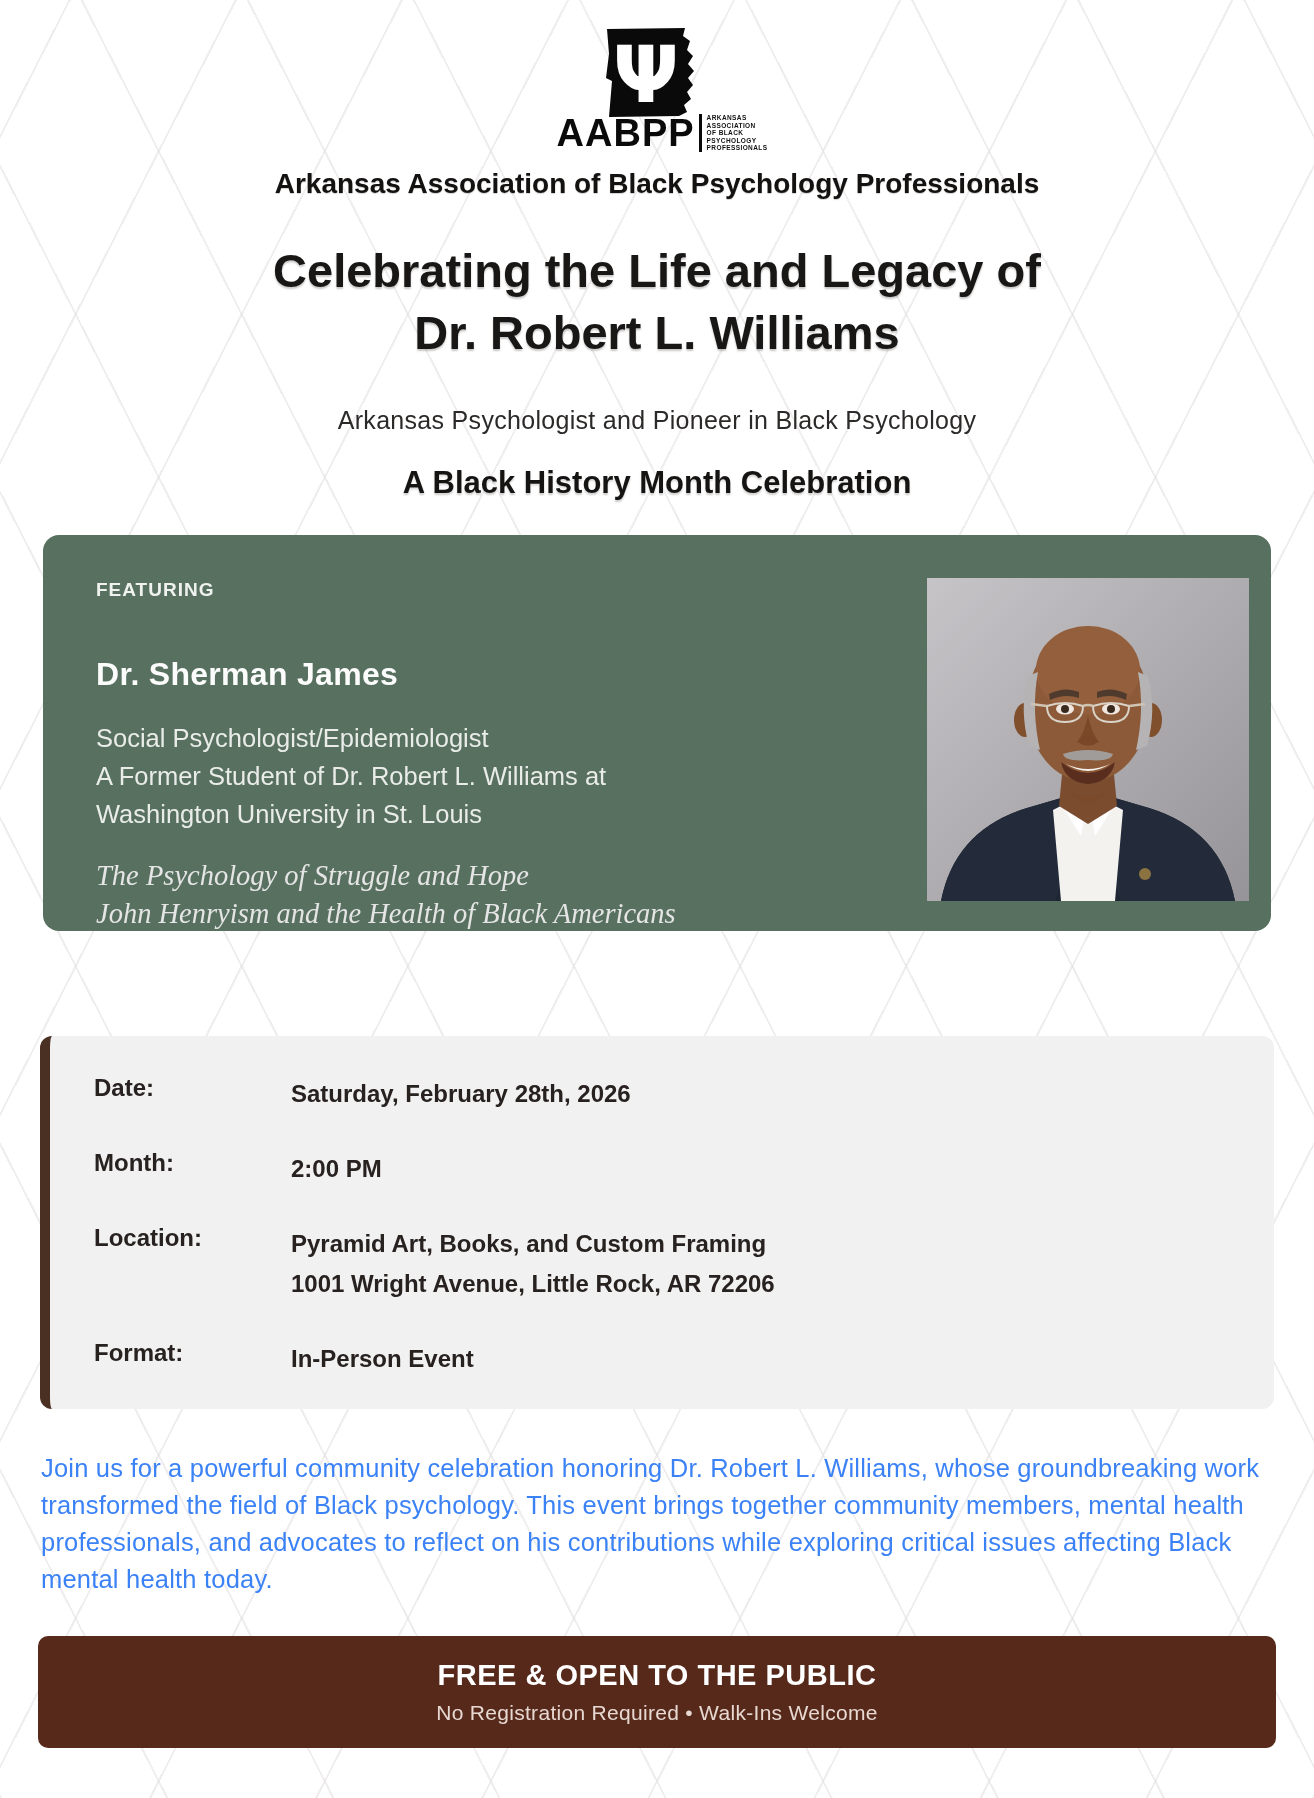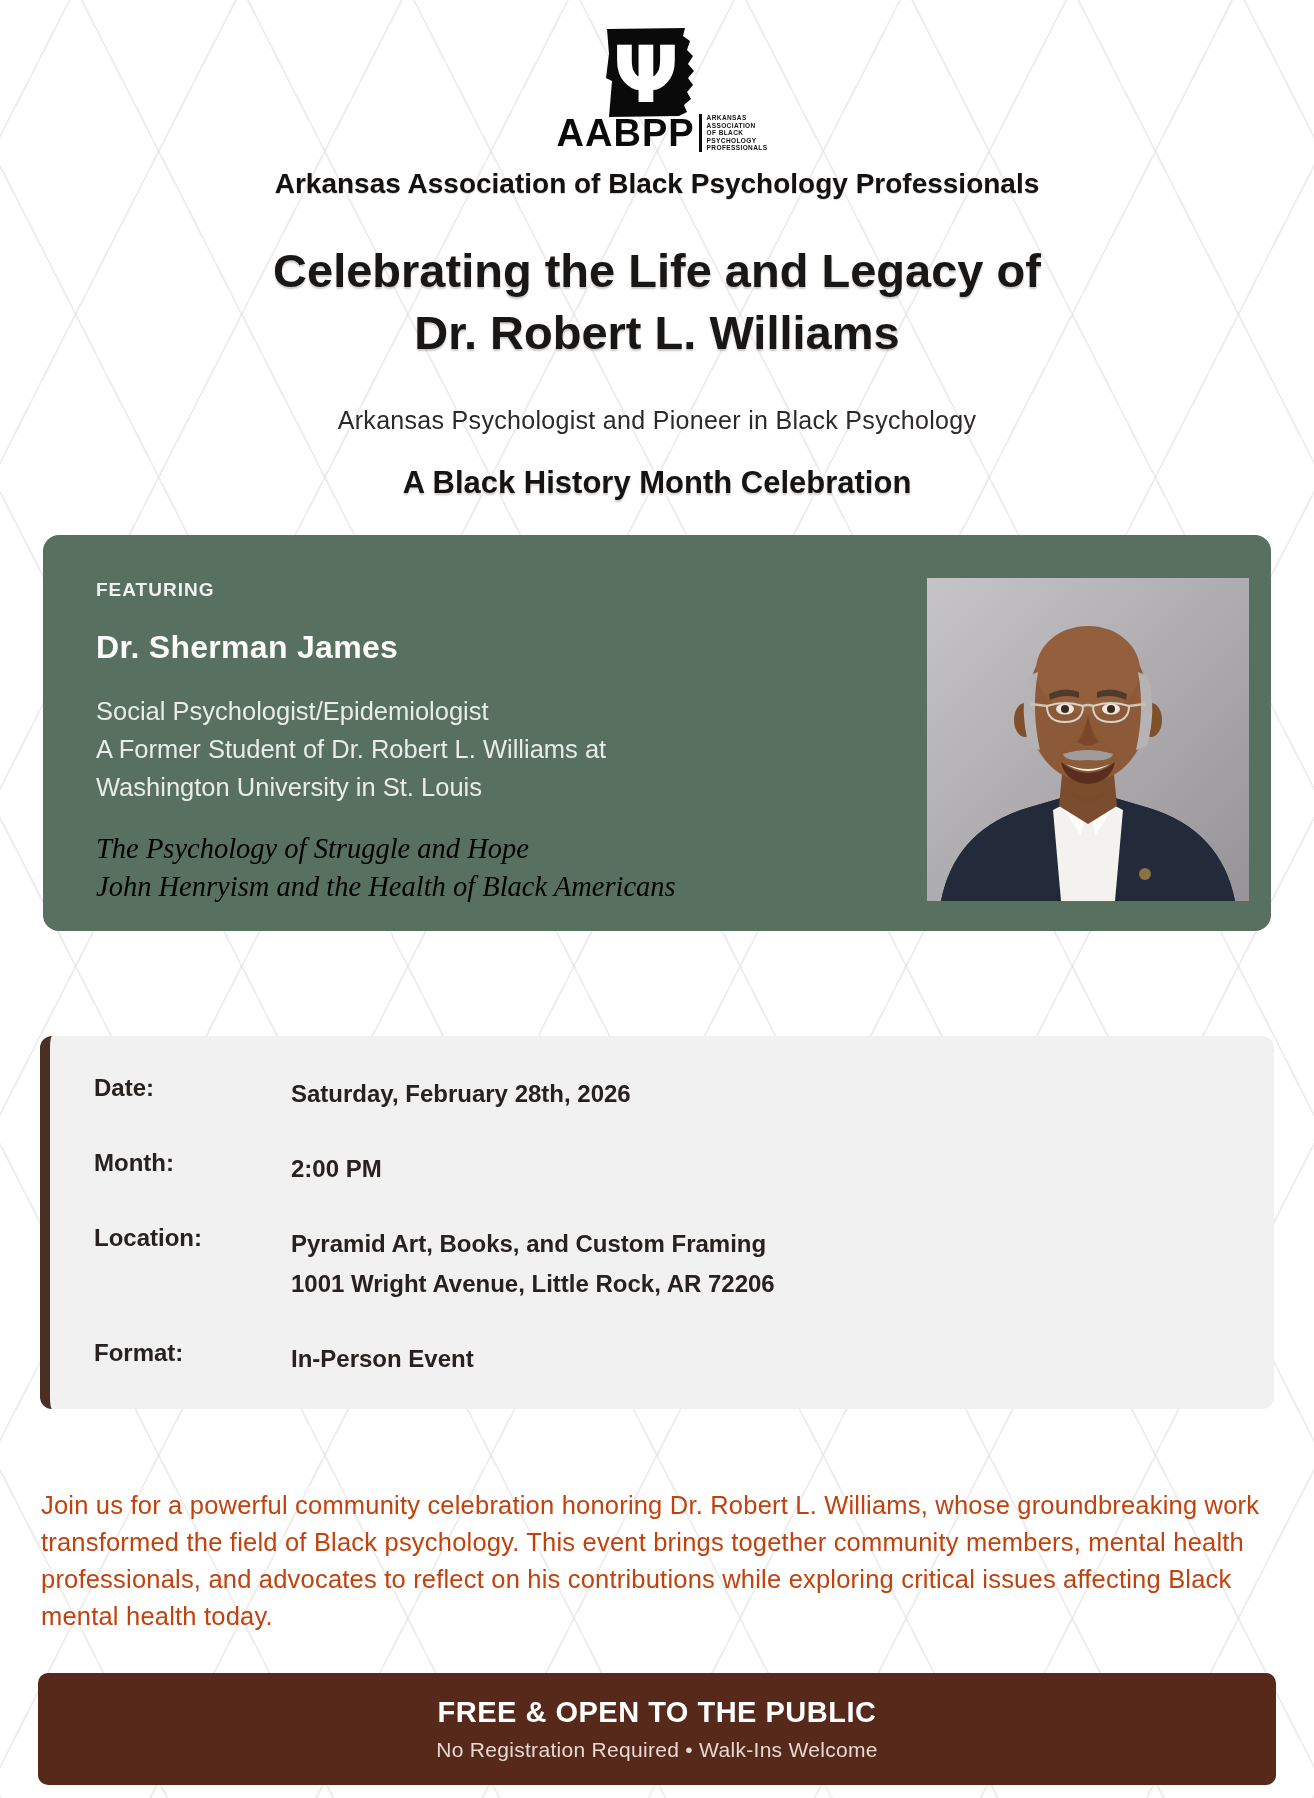--- a/index.html
+++ b/index.html
@@ -32,39 +32,39 @@
   .event-type { margin-top:30px; font-size:31px; font-weight:bold; color:#161413; text-shadow:0 0 10px #ffffff, 0 2px 2px rgba(0,0,0,.25); }
 
   
   .feature-panel {
     position:relative; margin-top:34px;
     width:1228px; height:396px;
     background:#57705f; border-radius:16px;
     padding:44px 0 0 53px; color:#f4f6f4;
   }
   .featuring-label { font-size:19px; font-weight:bold; letter-spacing:1px; color:#f0f2ef; }
-  .speaker-name { margin-top:28px; font-size:32px; font-weight:bold; color:#fbfcfb; letter-spacing:.3px; }
+  .speaker-name { margin-top:55px; font-size:32px; font-weight:bold; color:#fbfcfb; letter-spacing:.3px; }
   .speaker-desc { margin-top:26px; font-size:25.5px; line-height:38px; color:#e9ece8; font-weight:400; }
-  .talk-title { margin-top:24px; font-family:"Liberation Serif", serif; font-style:italic; font-size:28.5px; line-height:38px; color:#000000; }
+  .talk-title { margin-top:24px; font-family:"Liberation Serif", serif; font-style:italic; font-size:28.5px; line-height:38px; color:#e5e5e5; }
   .speaker-photo { position:absolute; left:884px; top:43px; width:322px; height:323px; display:block; }
 
   
   .details-panel {
     margin-top:105px; width:1234px; min-height:328px;
     background:#f2f1f1; border-left:10px solid #4a2f23;
     border-radius:12px; padding:38px 0 30px 44px;
   }
   .detail-row { display:flex; margin-bottom:35px; }
   .detail-row:last-child { margin-bottom:0; }
   .detail-label { width:197px; font-size:24px; font-weight:bold; color:#272220; }
   .detail-value { font-size:24px; font-weight:bold; color:#272220; line-height:40px; }
   .detail-value span { display:block; }
 
   
-  .description { margin-top:78px; width:1232px; font-size:25.5px; line-height:37px; color:#c2410c; letter-spacing:.2px; }
+  .description { margin-top:41px; width:1232px; font-size:25.5px; line-height:37px; color:#3b82f6; letter-spacing:.2px; }
 
   
   .footer-banner {
     margin-top:38px; width:1238px; height:112px;
     background:#57291b; border-radius:10px;
     display:flex; flex-direction:column; align-items:center; justify-content:center;
   }
   .footer-headline { font-size:29px; font-weight:bold; color:#ffffff; letter-spacing:.5px; }
   .footer-subline { margin-top:9px; font-size:21px; color:#e7d9d2; letter-spacing:.3px; }
 </style>

